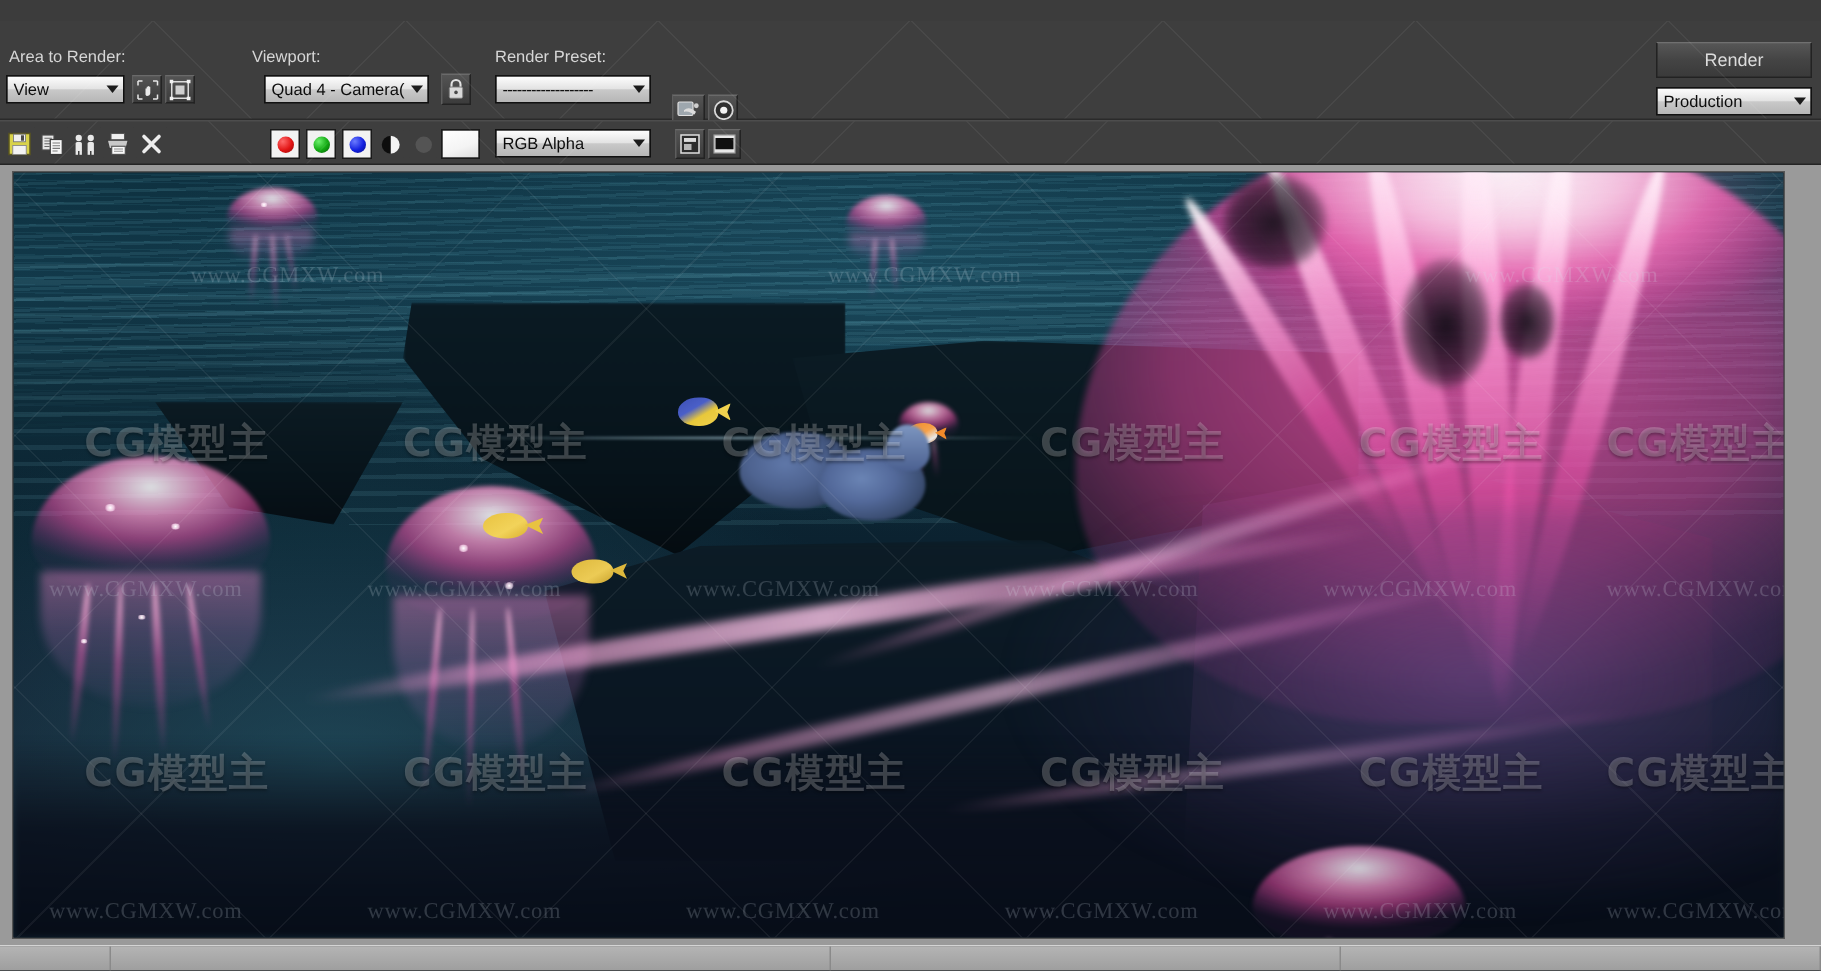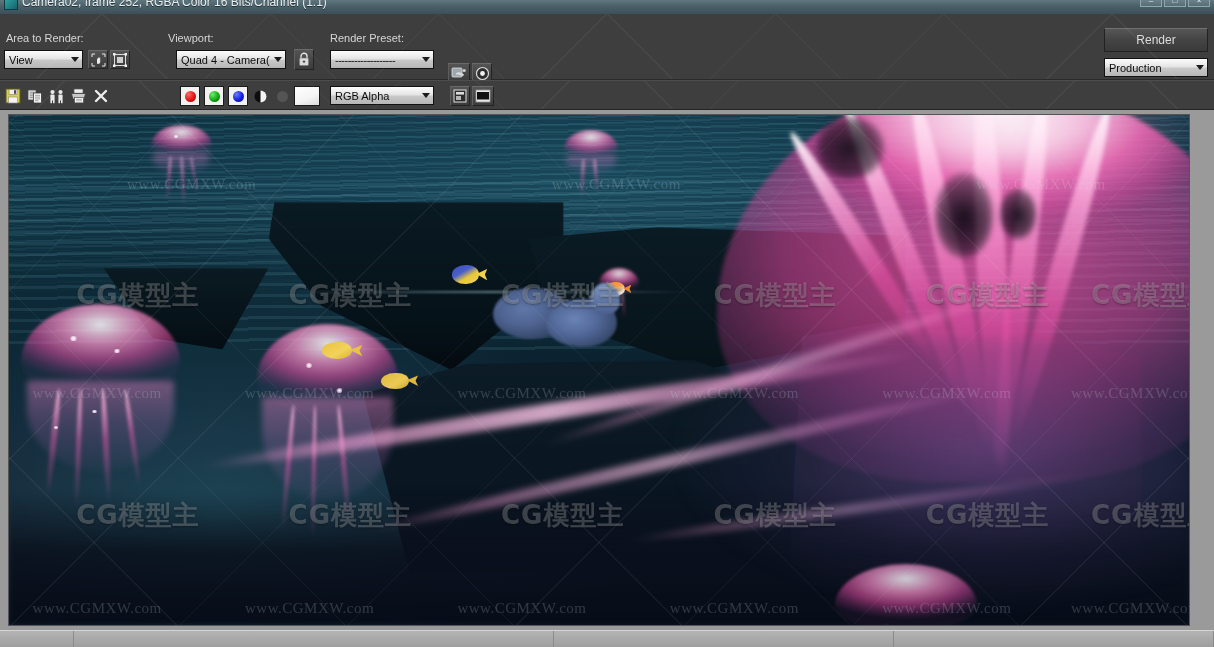--- a/index.html
+++ b/index.html
@@ -312,21 +312,20 @@
   
   .wm-logo {
     position: absolute;
     font-size: 26px; font-weight: bold;
     color: rgba(255,255,255,.22);
     letter-spacing: 1px;
     white-space: nowrap;
     text-shadow: 0 1px 2px rgba(0,0,0,.3);
     pointer-events: none;
     font-family: "DejaVu Sans", sans-serif;
-    margin-left: 20px;
   }
   .wm-url {
     position: absolute;
     font-size: 15px;
     color: rgba(215,225,235,.20);
     white-space: nowrap;
     letter-spacing: .5px;
     pointer-events: none;
     font-family: "Liberation Serif", serif;
   }
@@ -370,29 +369,20 @@
     display: flex; align-items: center; padding: 0 6px;
   }
 
   svg { display: block; }
 </style>
 </head>
 <body>
 
 <div id="app">
 
-  <div class="titlebar">
-    <div class="title-icon"></div>
-    <div class="title-text">Camera02, frame 252, RGBA Color 16 Bits/Channel (1:1)</div>
-    <div class="win-btns">
-      <div class="win-btn">–</div>
-      <div class="win-btn">□</div>
-      <div class="win-btn">×</div>
-    </div>
-  </div>
 
   <div class="toolbar-top">
 
     <div class="grp-label" style="left:6px; top:18px;">Area to Render:</div>
     <div class="combo" style="left:4px; top:36px; width:79px;">
       <span class="ctext">View</span>
       <span class="carrow"></span>
     </div>
     <div class="tbtn" style="left:88px; top:36px; width:20px; height:19px;">
       <svg width="15" height="14" viewBox="0 0 15 14" aria-hidden="true">

